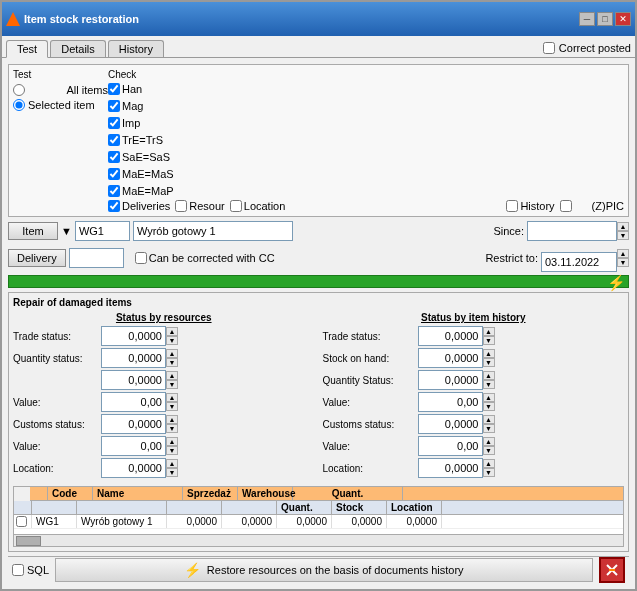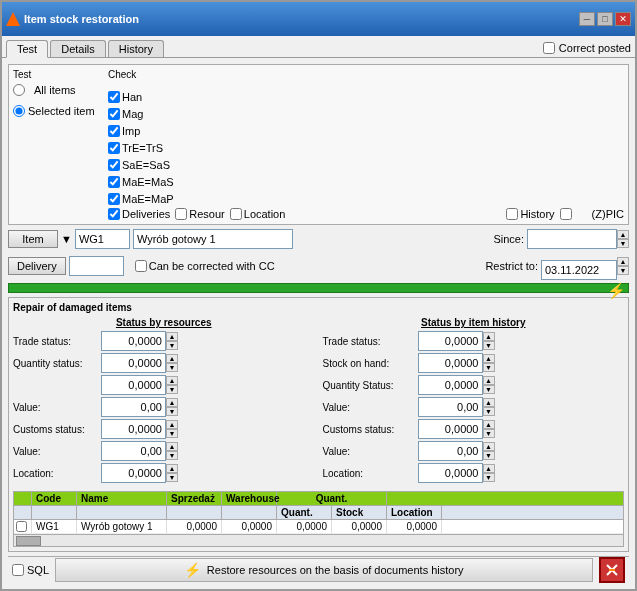--- a/index.html
+++ b/index.html
@@ -57,32 +57,32 @@
       <span>Correct posted</span>
     </div>
   </div>
 
   <div class="content" style="display: flex; flex-direction: column;">
 
     <div style="display: flex; border: 1px solid #aaa; padding: 4px; margin-bottom: 4px; background: #f8f8f8;">
 
       <div style="min-width: 95px;">
         <div style="font-size: 10px; margin-bottom: 4px;">Test</div>
-        <div style="display: flex; align-items: center; gap: 9px; margin-bottom: 9px;">
+        <div style="display: flex; align-items: center; gap: 19px; margin-bottom: 3px; justify-content: space-between;">
           <input type="radio" name="itemsel" style="">
           <span>All items</span>
         </div>
         <div style="display: flex; align-items: center; gap: 3px;">
           <input type="radio" name="itemsel" checked="" style="">
           <span>Selected item</span>
         </div>
       </div>
 
       <div style="flex: 1;">
-        <div style="font-size: 10px; margin-bottom: 11px;">Check</div>
+        <div style="font-size: 10px; margin-bottom: 3px;">Check</div>
         <div style="display: flex; gap: 5px; flex-wrap: wrap; margin-bottom: 3px; flex-direction: column;">
           <label style="display:flex;align-items:center;gap:2px;">
               <input type="checkbox" checked="" style="">
               <span>Han</span>
             </label>
           <label style="display:flex;align-items:center;gap:2px;">
               <input type="checkbox" checked="" style="">
               <span>Mag</span>
             </label>
           <label style="display:flex;align-items:center;gap:2px;">
@@ -319,21 +319,21 @@
                   <div class="spin-btn">▲</div>
                   <div class="spin-btn">▼</div>
                 </div>
             </div>
           </div>
         </div>
       </div>
 
       <div style="border:1px solid #aaa;overflow:hidden;flex:1;display:flex;flex-direction:column;">
 
-        <div style="display:flex;background:#84cc16;border-bottom:1px solid #aaa;">
+        <div style="display:flex;background:#fdba74;border-bottom:1px solid #aaa;margin-left:16px;">
           <div style="width:18px;border-right:1px solid #aaa;padding:1px 2px;font-size:10px;"></div>
           <div style="width:45px;border-right:1px solid #aaa;padding:1px 4px;font-size:10px;font-weight:bold;">Code</div>
           <div style="width:90px;border-right:1px solid #aaa;padding:1px 4px;font-size:10px;font-weight:bold;">Name</div>
           <div style="width:55px;border-right:1px solid #aaa;padding:1px 4px;font-size:10px;font-weight:bold;">Sprzedaż</div>
           <div style="width:55px;border-right:1px solid #aaa;padding:1px 4px;font-size:10px;font-weight:bold;">Warehouse</div>
           <div style="width:110px;border-right:1px solid #aaa;padding:1px 4px;font-size:10px;font-weight:bold;text-align:center;">Quant.</div>
         </div>
 
         <div style="display:flex;background:#dce4f0;border-bottom:1px solid #aaa;">
           <div style="width:18px;border-right:1px solid #aaa;padding:1px 2px;font-size:10px;"></div>

